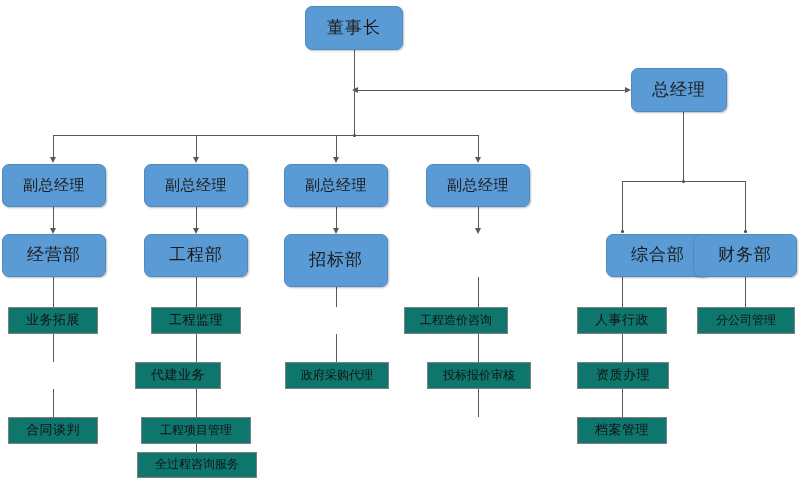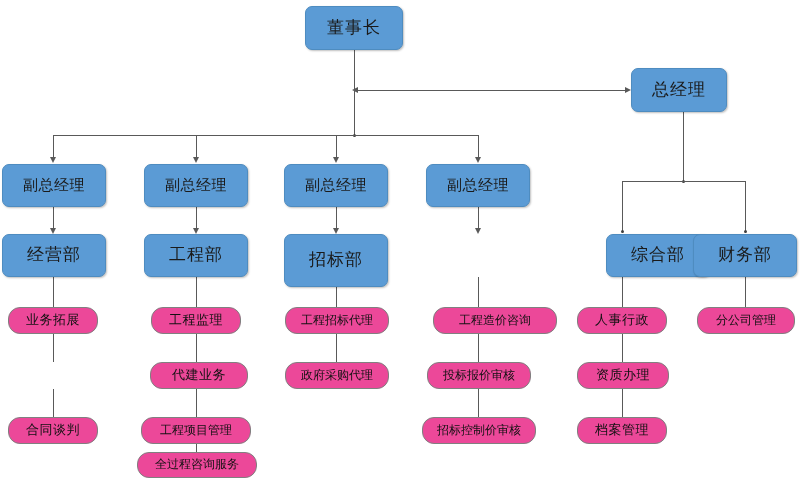--- a/index.html
+++ b/index.html
@@ -36,23 +36,23 @@
     font-size: 17px;
     letter-spacing: 1px;
     box-shadow: 1px 1px 2px rgba(0,0,0,0.25);
   }
   .node.mgmt.small {
     font-size: 15px;
     letter-spacing: 0.5px;
   }
   
   .node.leaf {
-    background: #ec4899;
+    background: #0f766e;
     border: 1px solid #808080;
-    border-radius: 12px;
+    border-radius: 0;
     color: #111111;
     font-size: 13px;
     letter-spacing: 0.5px;
   }
   .node.leaf.tight {
     font-size: 12px;
     letter-spacing: 0px;
   }
   
   .conn {
@@ -191,46 +191,40 @@
   <div class="node leaf" style="left:8px; top:307px; width:90px; height:27px;">
     <span>业务拓展</span>
   </div>
   <div class="node leaf" style="left:8px; top:417px; width:90px; height:27px;">
     <span>合同谈判</span>
   </div>
 
   <div class="node leaf" style="left:151px; top:307px; width:90px; height:27px;">
     <span>工程监理</span>
   </div>
-  <div class="node leaf" style="left:150px; top:362px; width:98px; height:27px;">
+  <div class="node leaf" style="left:135px; top:362px; width:86px; height:27px;">
     <span>代建业务</span>
   </div>
   <div class="node leaf tight" style="left:141px; top:417px; width:110px; height:27px;">
     <span>工程项目管理</span>
   </div>
   <div class="node leaf tight" style="left:137px; top:452px; width:120px; height:26px;">
     <span>全过程咨询服务</span>
   </div>
 
-  <div class="node leaf tight" style="left:285px; top:307px; width:104px; height:27px;">
-    <span>工程招标代理</span>
-  </div>
   <div class="node leaf tight" style="left:285px; top:362px; width:104px; height:27px;">
     <span>政府采购代理</span>
   </div>
 
-  <div class="node leaf tight" style="left:433px; top:307px; width:124px; height:27px;">
+  <div class="node leaf tight" style="left:404px; top:307px; width:104px; height:27px;">
     <span>工程造价咨询</span>
   </div>
   <div class="node leaf tight" style="left:427px; top:362px; width:104px; height:27px;">
     <span>投标报价审核</span>
   </div>
-  <div class="node leaf tight" style="left:422px; top:417px; width:114px; height:27px;">
-    <span>招标控制价审核</span>
-  </div>
 
   <div class="node leaf" style="left:577px; top:307px; width:90px; height:27px;">
     <span>人事行政</span>
   </div>
   <div class="node leaf" style="left:577px; top:362px; width:92px; height:27px;">
     <span>资质办理</span>
   </div>
   <div class="node leaf" style="left:577px; top:417px; width:90px; height:27px;">
     <span>档案管理</span>
   </div>

